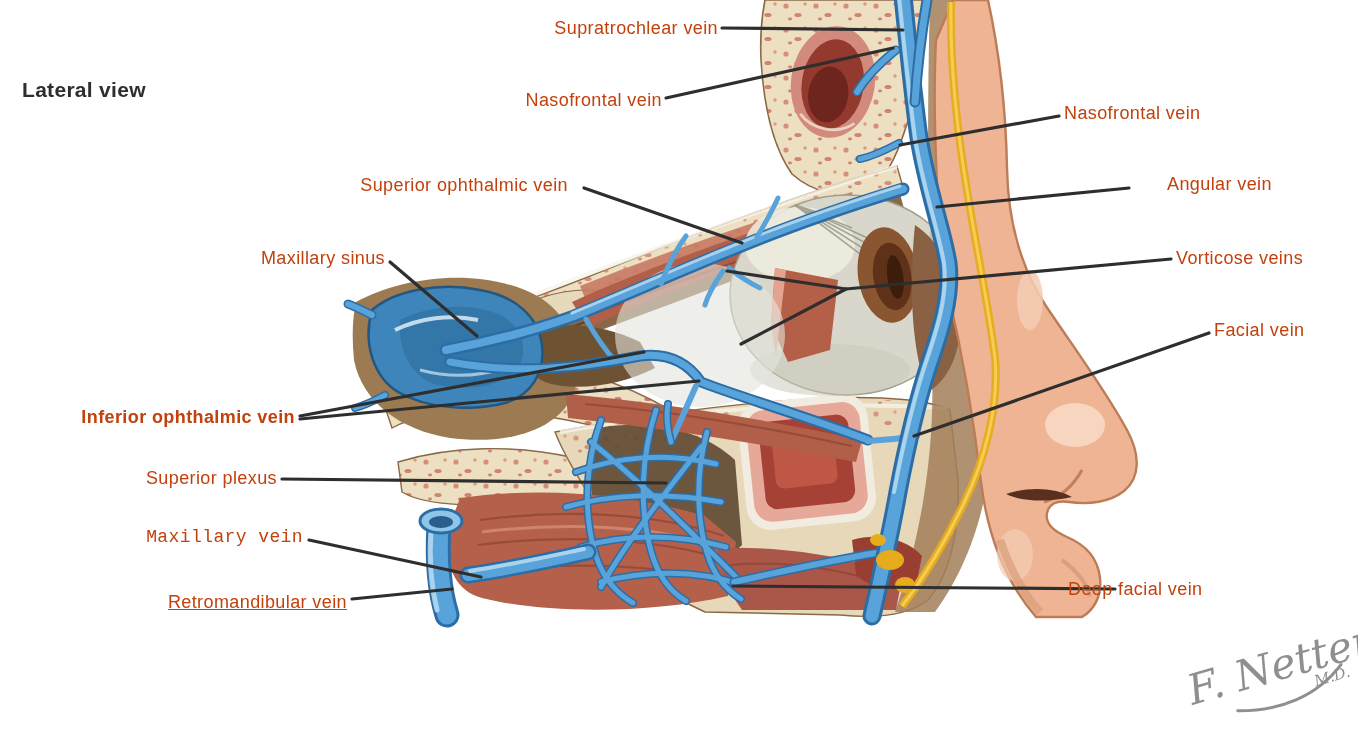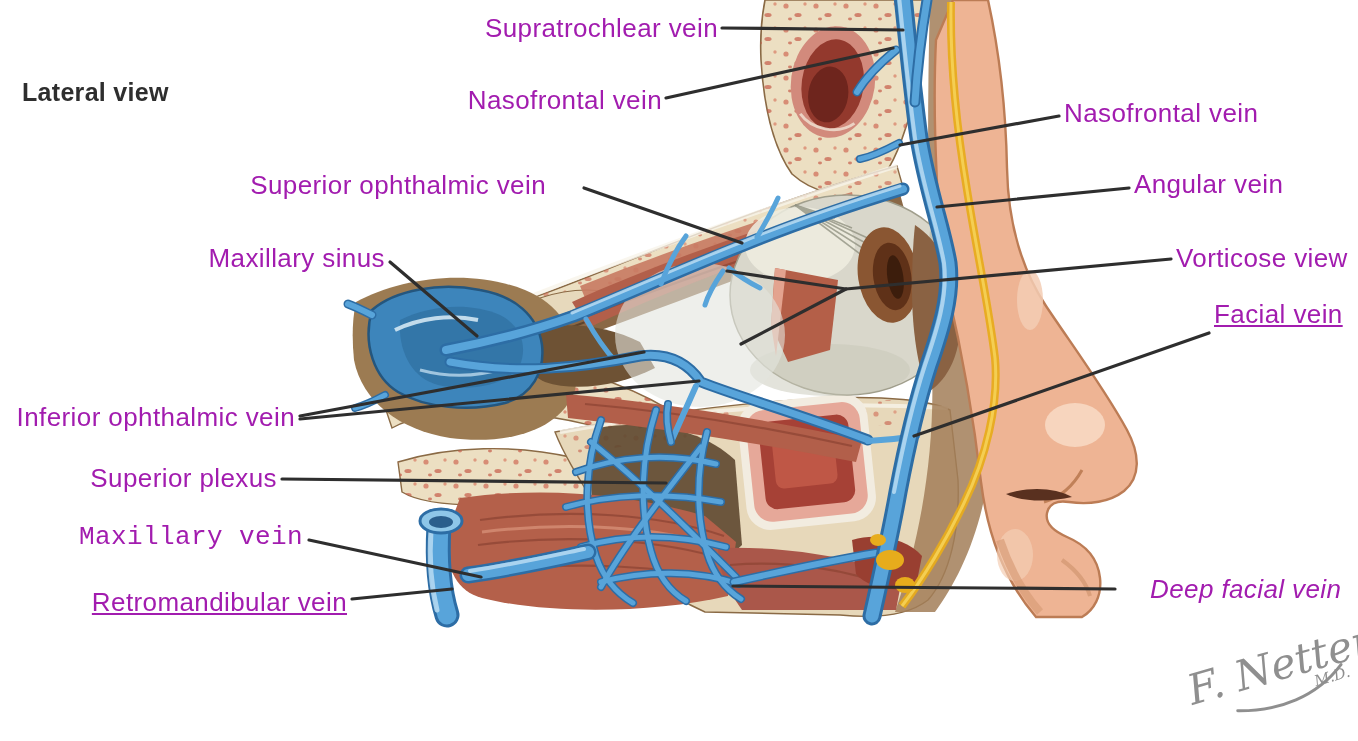--- a/index.html
+++ b/index.html
@@ -1,21 +1,21 @@
 <!DOCTYPE html>
 <html><head>
 <meta charset="utf-8">
 <style>
   html,body{margin:0;padding:0;background:#ffffff;}
   #stage{position:relative;width:1358px;height:741px;background:#ffffff;overflow:hidden;
          font-family:"Liberation Sans","DejaVu Sans",sans-serif;}
   #art{position:absolute;left:0;top:0;}
-  .lbl{position:absolute;font-size:26px;line-height:26px;color:#a21caf;letter-spacing:.4px;white-space:nowrap;}
+  .lbl{position:absolute;font-size:18px;line-height:26px;color:#c2410c;letter-spacing:.4px;white-space:nowrap;}
   .lbl.r{text-align:right;}
-  #view-title{position:absolute;left:22px;top:78px;font-size:25px;font-weight:700;color:#2e2e2e;letter-spacing:.3px;}
+  #view-title{position:absolute;left:22px;top:78px;font-size:21px;font-weight:700;color:#2e2e2e;letter-spacing:.3px;}
   .vd{fill:none;stroke:#2d6da5;stroke-linecap:round;}
   .vm{fill:none;stroke:#58a4da;stroke-linecap:round;}
   .vh{fill:none;stroke:#b8dcf2;stroke-linecap:round;opacity:.85;}
   .leader{fill:none;stroke:#2e2e2e;stroke-width:3.2;stroke-linecap:round;}
   .fib{fill:none;stroke:#8e4434;stroke-width:2.2;opacity:.75;}
   .fibl{fill:none;stroke:#d68f76;stroke-width:3;opacity:.8;}
 </style>
 </head>
 <body>
 
@@ -243,25 +243,25 @@
     <path d="M-20,18 C20,30 60,26 92,2" fill="none" stroke="#8f8f8f" stroke-width="3" stroke-linecap="round"></path>
   </g>
 </svg>
 
 <div id="view-title">Lateral view</div>
 
 <div>
   <div class="lbl r" style="right:640px;top:15px;">Supratrochlear vein</div>
   <div class="lbl r" style="right:696px;top:87px;">Nasofrontal vein</div>
   <div class="lbl" style="left:1064px;top:100px;">Nasofrontal vein</div>
-  <div class="lbl" style="left:1134px;top:171px;">Angular vein</div>
-  <div class="lbl r" style="right:812px;top:172px;">Superior ophthalmic vein</div>
+  <div class="lbl" style="left:1167px;top:171px;">Angular vein</div>
+  <div class="lbl r" style="right:790px;top:172px;">Superior ophthalmic vein</div>
   <div class="lbl r" style="right:973px;top:245px;">Maxillary sinus</div>
-  <div class="lbl" style="left:1176px;top:245px;">Vorticose view</div>
-  <div class="lbl" style="left:1214px;top:301px;text-decoration:underline;">Facial vein</div>
-  <div class="lbl r" style="right:1063px;top:404px;">Inferior ophthalmic vein</div>
+  <div class="lbl" style="left:1176px;top:245px;">Vorticose veins</div>
+  <div class="lbl" style="left:1214px;top:317px;">Facial vein</div>
+  <div class="lbl r" style="right:1063px;top:404px;font-weight:bold;">Inferior ophthalmic vein</div>
   <div class="lbl r" style="right:1081px;top:465px;">Superior plexus</div>
   <div class="lbl r" style="right:1055px;top:524px;font-family:Liberation Mono, monospace;">Maxillary vein</div>
   <div class="lbl r" style="right:1011px;top:589px;text-decoration:underline;">Retromandibular vein</div>
-  <div class="lbl" style="left:1150px;top:576px;font-style:italic;">Deep facial vein</div>
+  <div class="lbl" style="left:1068px;top:576px;">Deep facial vein</div>
 </div>
 
 </div>
 
 </body></html>

